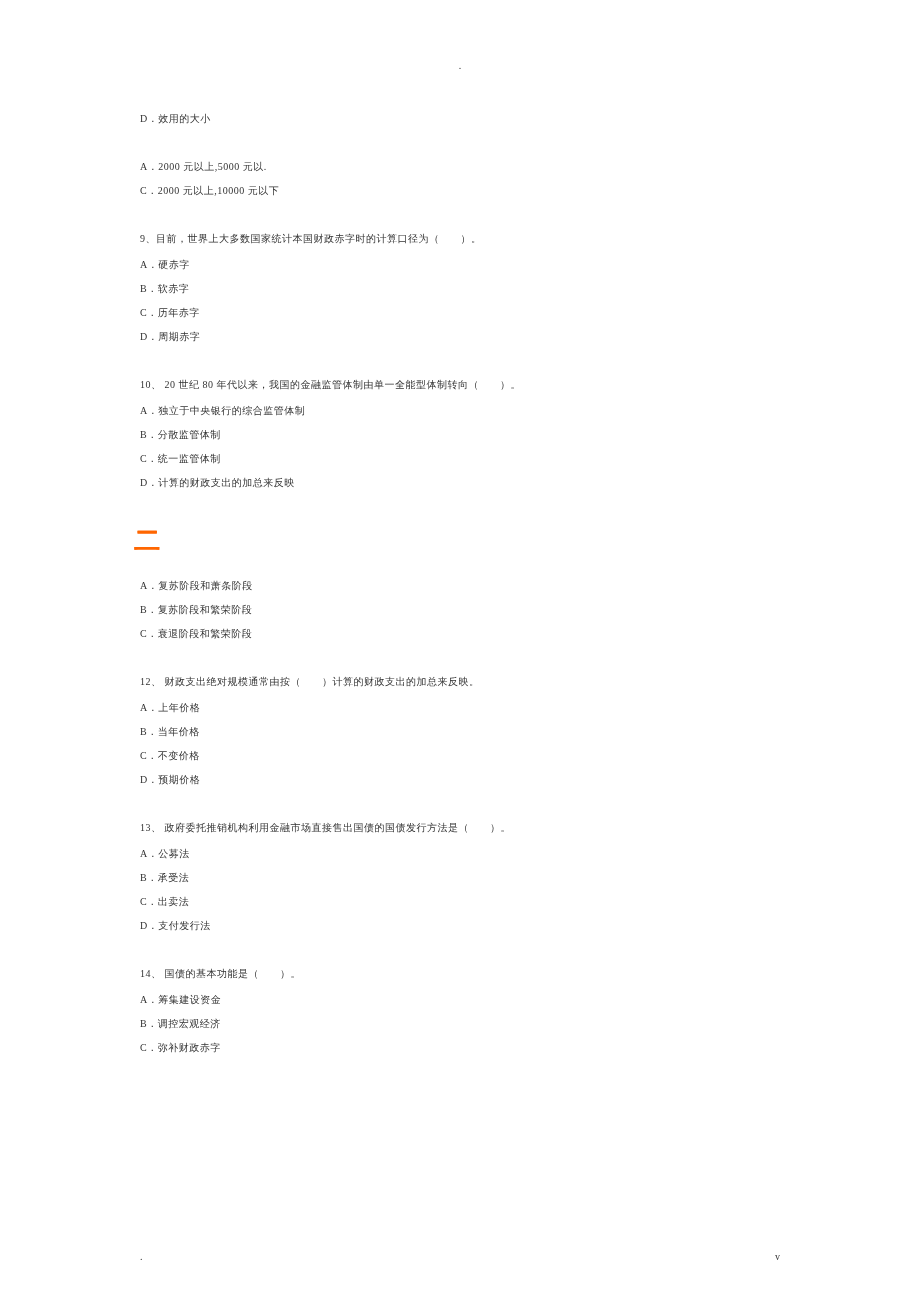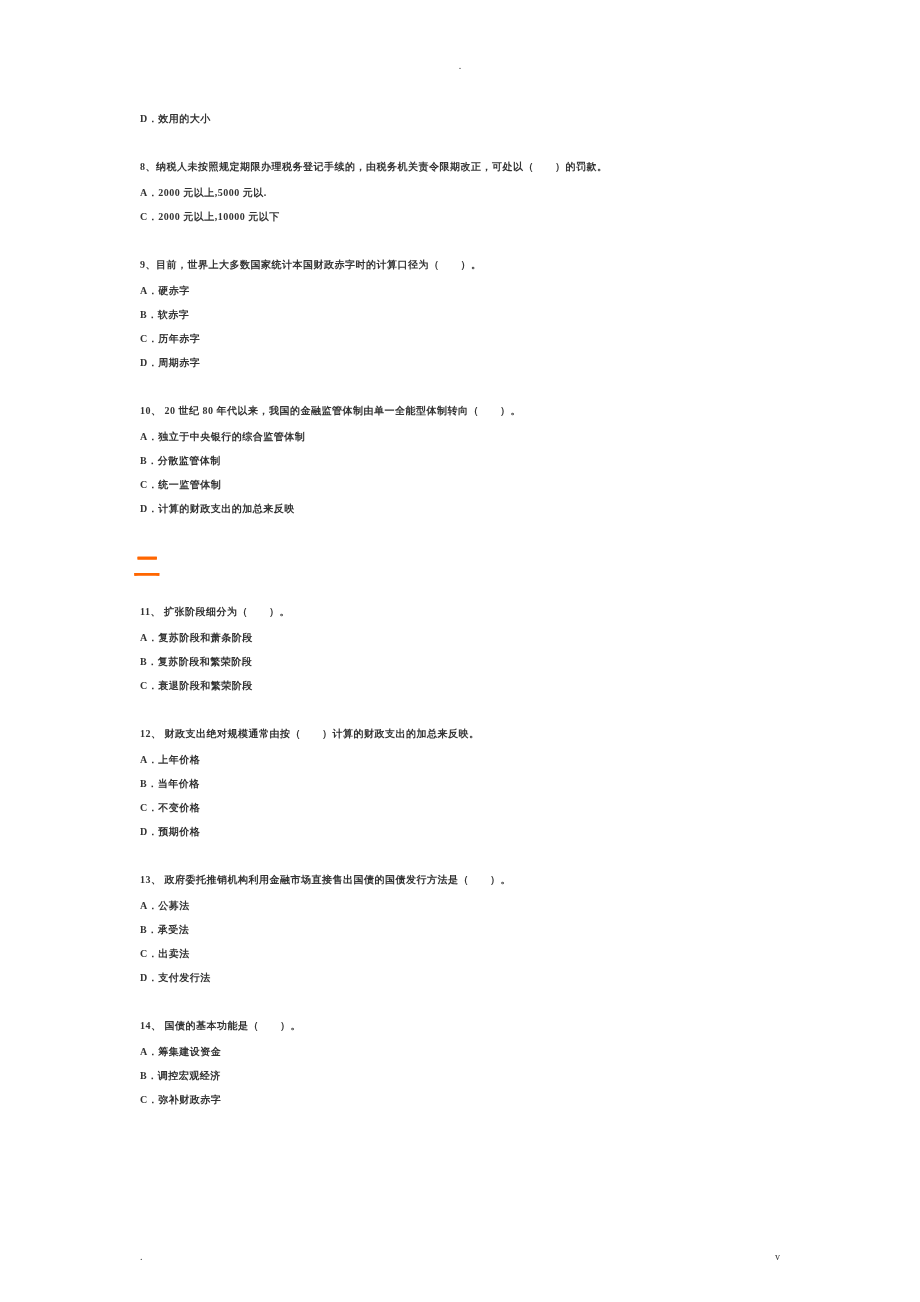--- a/index.html
+++ b/index.html
@@ -28,21 +28,20 @@
     }
     .question-block:last-child {
       margin-bottom: 0;
     }
     .question-text, .option-text {
       font-size: 10px;
       color: #333;
       line-height: 1.6;
       margin-bottom: 10px;
       letter-spacing: 0.5px;
-      font-weight: bold;
     }
     .option-text {
       margin-bottom: 8px;
     }
     .section-mark {
       color: #ff6600;
       font-size: 26px;
       font-weight: bold;
       margin: 20px 0 20px -6px;
       font-family: "KaiTi", "楷体", serif;
@@ -71,21 +70,20 @@
 <body>
 
 <div class="page">
   <div class="header-dot">.</div>
 
   <div class="question-block">
     <div class="option-text">D．效用的大小</div>
   </div>
 
   <div class="question-block">
-    <div class="question-text">8、纳税人未按照规定期限办理税务登记手续的，由税务机关责令限期改正，可处以（　　）的罚款。</div>
     <div class="option-text">A．2000 元以上,5000 元以.</div>
     <div class="option-text">C．2000 元以上,10000 元以下</div>
   </div>
 
   <div class="question-block">
     <div class="question-text">9、目前，世界上大多数国家统计本国财政赤字时的计算口径为（　　）。</div>
     <div class="option-text">A．硬赤字</div>
     <div class="option-text">B．软赤字</div>
     <div class="option-text">C．历年赤字</div>
     <div class="option-text">D．周期赤字</div>
@@ -95,21 +93,20 @@
     <div class="question-text">10、 20 世纪 80 年代以来，我国的金融监管体制由单一全能型体制转向（　　）。</div>
     <div class="option-text">A．独立于中央银行的综合监管体制</div>
     <div class="option-text">B．分散监管体制</div>
     <div class="option-text">C．统一监管体制</div>
     <div class="option-text">D．计算的财政支出的加总来反映</div>
   </div>
 
   <div class="section-mark">二</div>
 
   <div class="question-block">
-    <div class="question-text">11、 扩张阶段细分为（　　）。</div>
     <div class="option-text">A．复苏阶段和萧条阶段</div>
     <div class="option-text">B．复苏阶段和繁荣阶段</div>
     <div class="option-text">C．衰退阶段和繁荣阶段</div>
   </div>
 
   <div class="question-block">
     <div class="question-text">12、 财政支出绝对规模通常由按（　　）计算的财政支出的加总来反映。</div>
     <div class="option-text">A．上年价格</div>
     <div class="option-text">B．当年价格</div>
     <div class="option-text">C．不变价格</div>

